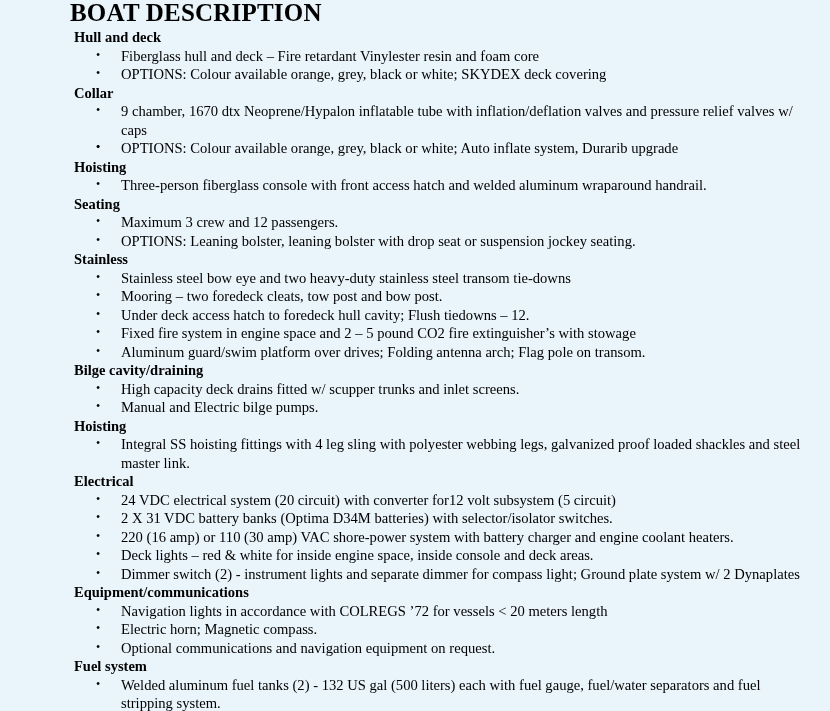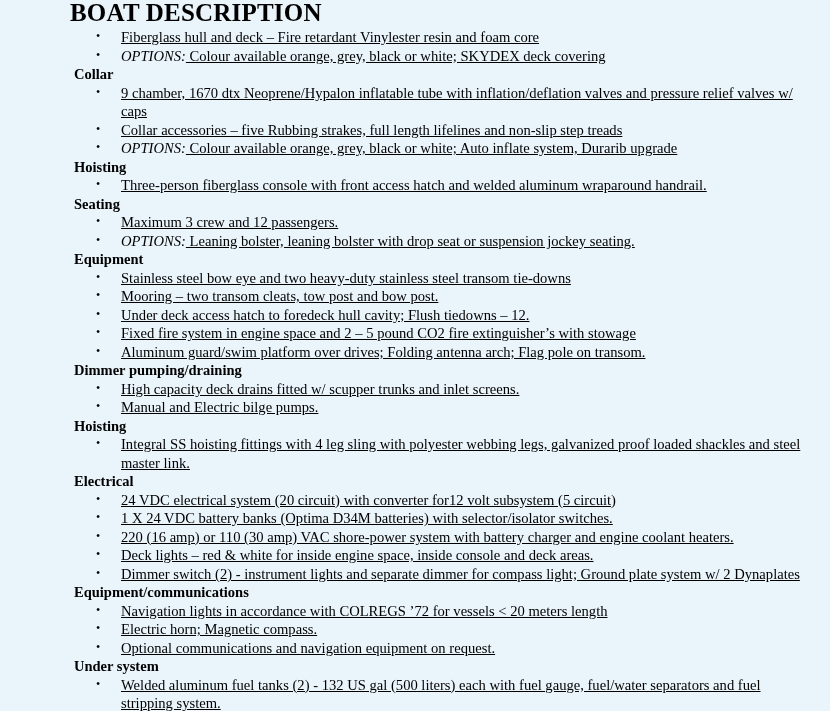--- a/index.html
+++ b/index.html
@@ -50,81 +50,80 @@
     text-indent: 0;
   }
   ul.bullets li .bullet-dot {
     position: absolute;
     left: 78px;
     top: 0;
     font-size: 12px;
     line-height: 1.45;
   }
   .opt-label {
-    font-style: italic;
   }
   .item-text {
     display: inline;
-    text-decoration: underline;
   }
 </style>
 </head>
 <body>
 
 <div class="page">
   <h1 class="doc-title">BOAT DESCRIPTION</h1>
   <div id="sections-root">
+      <div class="section-heading">Hull and deck</div>
       <ul class="bullets">
         <li><span class="bullet-dot">•</span><span class="item-text">Fiberglass hull and deck – Fire retardant Vinylester resin and foam core</span></li>
         <li><span class="bullet-dot">•</span><span class="opt-label">OPTIONS:</span><span class="item-text"> Colour available orange, grey, black or white; SKYDEX deck covering</span></li>
       </ul>
       <div class="section-heading">Collar</div>
       <ul class="bullets">
         <li><span class="bullet-dot">•</span><span class="item-text">9 chamber, 1670 dtx Neoprene/Hypalon inflatable tube with inflation/deflation valves and pressure relief valves w/ caps</span></li>
-        <li><span class="bullet-dot">•</span><span class="item-text">Collar accessories – five Rubbing strakes, full length lifelines and non-slip step treads</span></li>
+        <li><span class="bullet-dot">•</span></li>
         <li><span class="bullet-dot">•</span><span class="opt-label">OPTIONS:</span><span class="item-text"> Colour available orange, grey, black or white; Auto inflate system, Durarib upgrade</span></li>
       </ul>
       <div class="section-heading">Hoisting</div>
       <ul class="bullets">
         <li><span class="bullet-dot">•</span><span class="item-text">Three-person fiberglass console with front access hatch and welded aluminum wraparound handrail.</span></li>
       </ul>
       <div class="section-heading">Seating</div>
       <ul class="bullets">
         <li><span class="bullet-dot">•</span><span class="item-text">Maximum 3 crew and 12 passengers.</span></li>
         <li><span class="bullet-dot">•</span><span class="opt-label">OPTIONS:</span><span class="item-text">  Leaning bolster, leaning bolster with drop seat or suspension jockey seating.</span></li>
       </ul>
-      <div class="section-heading">Equipment</div>
+      <div class="section-heading">Stainless</div>
       <ul class="bullets">
         <li><span class="bullet-dot">•</span><span class="item-text">Stainless steel bow eye and two heavy-duty stainless steel transom tie-downs</span></li>
-        <li><span class="bullet-dot">•</span><span class="item-text">Mooring – two transom cleats, tow post and bow post.</span></li>
+        <li><span class="bullet-dot">•</span><span class="item-text">Mooring – two foredeck cleats, tow post and bow post.</span></li>
         <li><span class="bullet-dot">•</span><span class="item-text">Under deck access hatch to foredeck hull cavity; Flush tiedowns – 12.</span></li>
         <li><span class="bullet-dot">•</span><span class="item-text">Fixed fire system in engine space and 2 – 5 pound CO2 fire extinguisher’s with stowage</span></li>
         <li><span class="bullet-dot">•</span><span class="item-text">Aluminum guard/swim platform over drives; Folding antenna arch; Flag pole on transom.</span></li>
       </ul>
-      <div class="section-heading">Dimmer pumping/draining</div>
+      <div class="section-heading">Bilge cavity/draining</div>
       <ul class="bullets">
         <li><span class="bullet-dot">•</span><span class="item-text">High capacity deck drains fitted w/ scupper trunks and inlet screens.</span></li>
         <li><span class="bullet-dot">•</span><span class="item-text">Manual and Electric bilge pumps.</span></li>
       </ul>
       <div class="section-heading">Hoisting</div>
       <ul class="bullets">
         <li><span class="bullet-dot">•</span><span class="item-text">Integral SS hoisting fittings with 4 leg sling with polyester webbing legs, galvanized proof loaded shackles and steel master link.</span></li>
       </ul>
       <div class="section-heading">Electrical</div>
       <ul class="bullets">
         <li><span class="bullet-dot">•</span><span class="item-text">24 VDC electrical system (20 circuit) with converter for12 volt subsystem (5 circuit)</span></li>
-        <li><span class="bullet-dot">•</span><span class="item-text">1 X 24 VDC battery banks (Optima D34M batteries) with selector/isolator switches.</span></li>
+        <li><span class="bullet-dot">•</span><span class="item-text">2 X 31 VDC battery banks (Optima D34M batteries) with selector/isolator switches.</span></li>
         <li><span class="bullet-dot">•</span><span class="item-text">220 (16 amp) or 110 (30 amp) VAC shore-power system with battery charger and engine coolant heaters.</span></li>
         <li><span class="bullet-dot">•</span><span class="item-text">Deck lights – red &amp; white for inside engine space, inside console and deck areas.</span></li>
         <li><span class="bullet-dot">•</span><span class="item-text">Dimmer switch (2) - instrument lights and separate dimmer for compass light; Ground plate system w/ 2 Dynaplates</span></li>
       </ul>
       <div class="section-heading">Equipment/communications</div>
       <ul class="bullets">
         <li><span class="bullet-dot">•</span><span class="item-text">Navigation lights in accordance with COLREGS ’72 for vessels &lt; 20 meters length</span></li>
         <li><span class="bullet-dot">•</span><span class="item-text">Electric horn; Magnetic compass.</span></li>
         <li><span class="bullet-dot">•</span><span class="item-text">Optional communications and navigation equipment on request.</span></li>
       </ul>
-      <div class="section-heading">Under system</div>
+      <div class="section-heading">Fuel system</div>
       <ul class="bullets">
         <li><span class="bullet-dot">•</span><span class="item-text">Welded aluminum fuel tanks (2) - 132 US gal (500 liters) each with fuel gauge, fuel/water separators and fuel stripping system.</span></li>
       </ul>
     </div>
 </div>
 
 </body></html>

